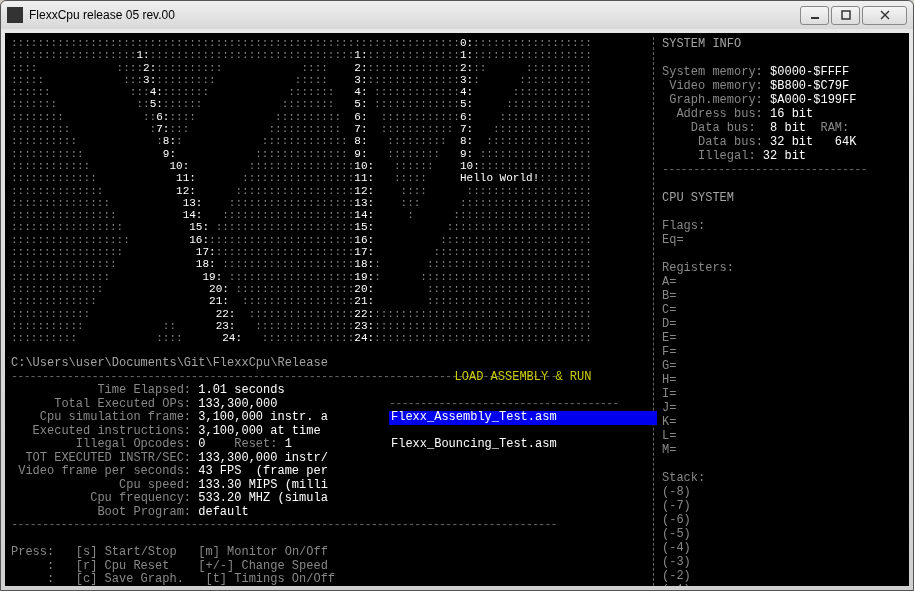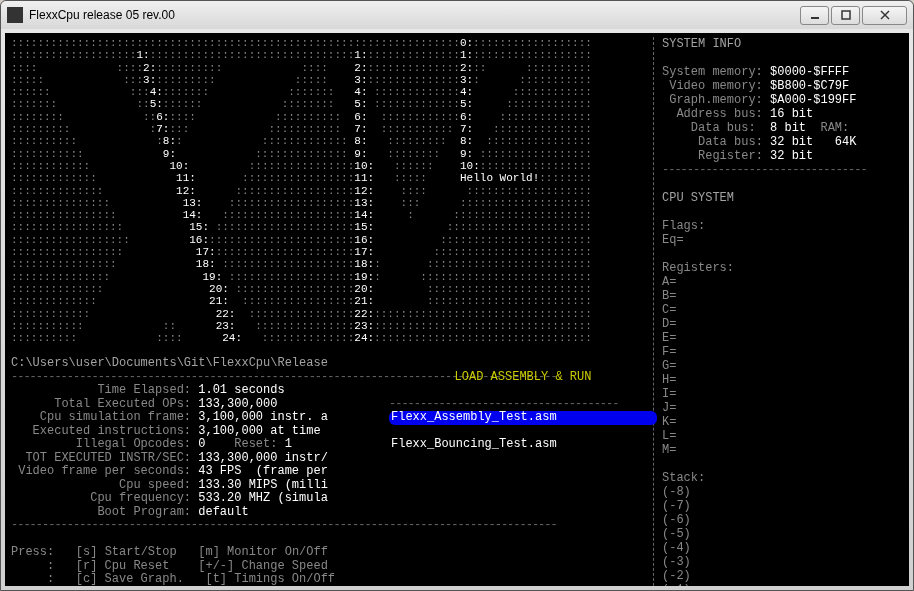--- a/index.html
+++ b/index.html
@@ -116,21 +116,20 @@
   color: #cccc00;
   text-align: center;
 }
 .file-item {
   color: #fff;
   padding: 0 2px;
   display: block;
 }
 .file-item.sel {
   background: #0000ee;
-  border-radius: 6px;
 }
 .stats-block {
   font-size: 12px;
   line-height: 13px;
 }
 .right-sec-title { color: #a3a3a3; }
 .keys-block { color: #888; }
 </style>
 </head>
 <body>
@@ -189,21 +188,21 @@
 </span></div>
 
     <div class="right-panel"><span class="right-sec-title">SYSTEM INFO</span>
 
 <span>System memory:</span> <span class="white">$0000-$FFFF</span>
  <span>Video memory:</span> <span class="white">$B800-$C79F</span>
  <span>Graph.memory:</span> <span class="white">$A000-$199FF</span>
   <span>Address bus:</span> <span class="white">16 bit</span>
     <span>Data bus:</span>  <span class="white">8 bit</span>  <span>RAM:</span>
      <span>Data bus:</span> <span class="white">32 bit</span>   <span class="white">64K</span>
-     <span>Register:</span> <span class="white">32 bit</span>
+     <span>Illegal:</span> <span class="white">32 bit</span>
 <span class="hr-dash">---------------------------------</span>
 
 <span class="right-sec-title">CPU SYSTEM</span>
 
 <span>Flags:</span>
 <span>Eq=</span>
 
 <span>Registers:</span>
 <span>A=</span>
 <span>B=</span>

